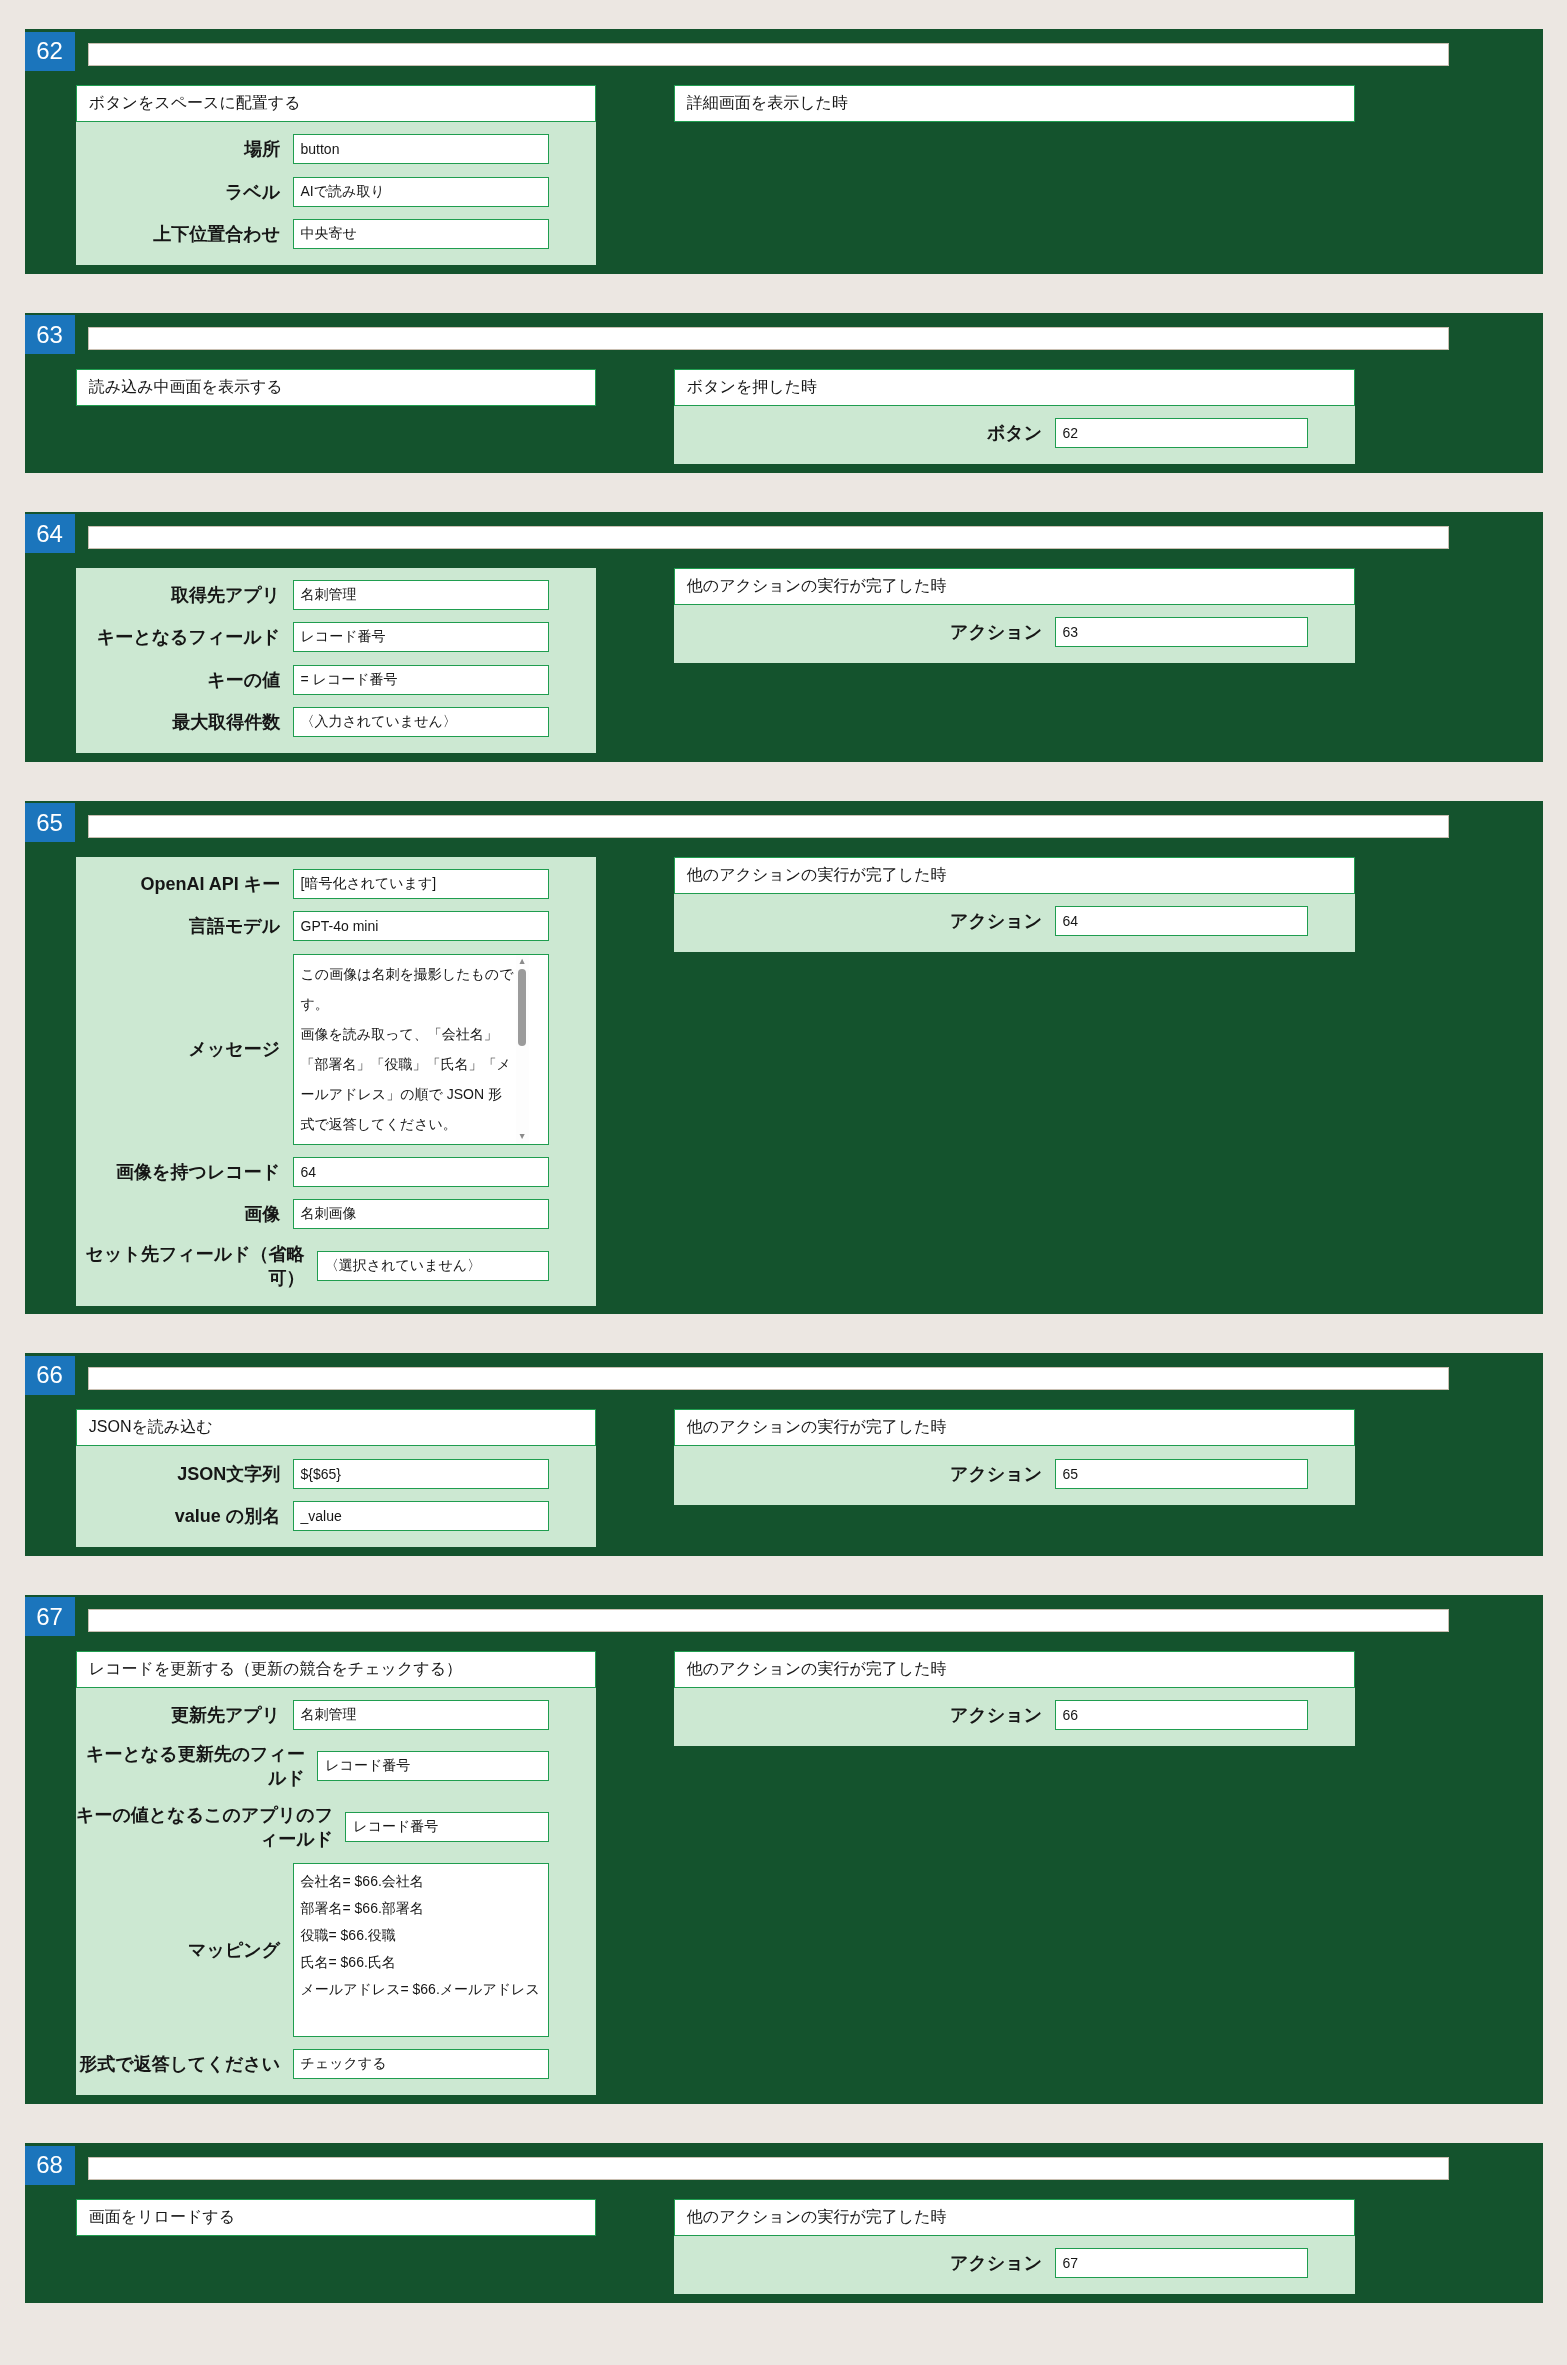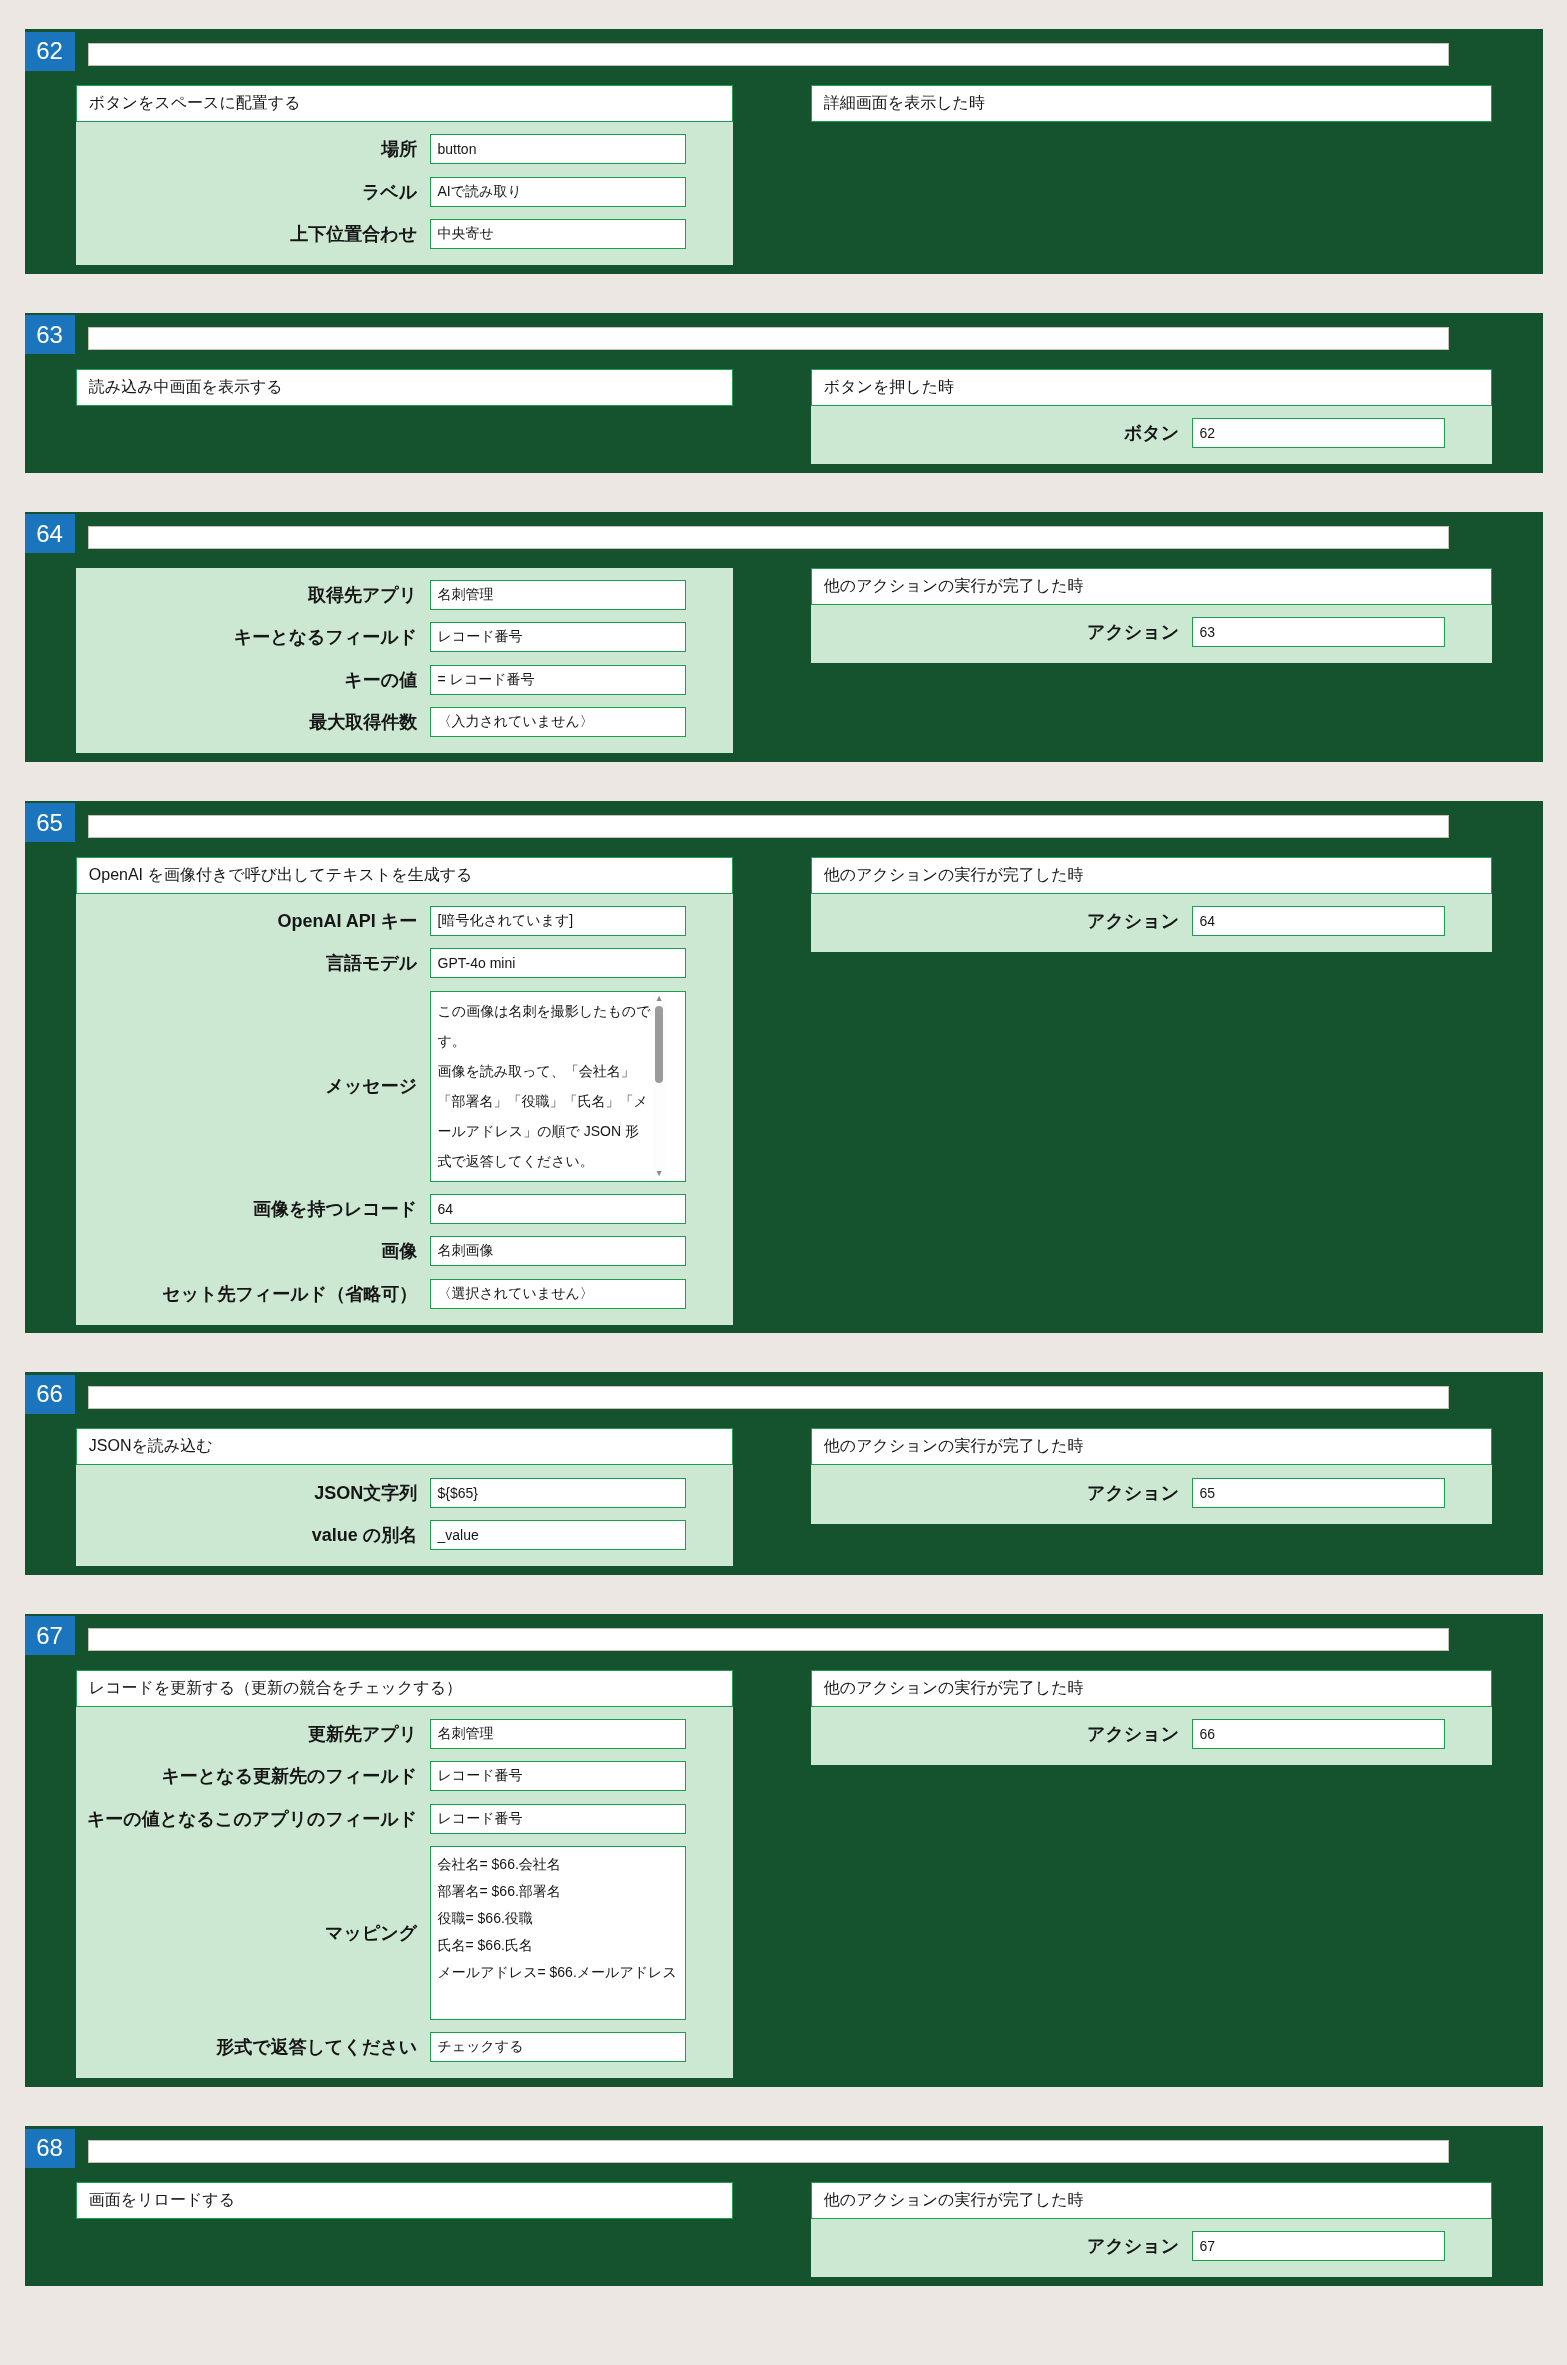--- a/index.html
+++ b/index.html
@@ -27,21 +27,21 @@
   }
   .memo {
     margin-left:63px;
     width:1361px; height:23px;
     background:#ffffff;
     border:0.9px solid #c9bfb2;
     font-size:12.3px; line-height:21px; padding:0 5.3px;
     overflow:hidden; white-space:nowrap;
   }
   .cols { display:flex; align-items:flex-start; margin-top:19px; }
-  .col-left  { margin-left:51px; width:657px; }
+  .col-left  { margin-left:51px; width:520px; }
   .col-right { margin-left:78px; width:681px; }
   .titlebox {
     height:37px;
     border:1.8px solid #1f9d4f;
     background:#ffffff;
     display:flex; align-items:center;
     padding-left:12.3px;
     font-size:16px;
   }
   .panel { background:#cce8d2; padding:12.3px 47px 16px 0; }
@@ -168,21 +168,20 @@
         </div>
       </div>
     </div>
   </section>
 
   <section class="card">
     <div class="badge">65</div>
     <div class="memo"></div>
     <div class="cols">
       <div class="col-left">
-        <div class="titlebox">OpenAI を画像付きで呼び出してテキストを生成する</div>
         <div class="panel">
           <div class="row">
             <span class="flabel">OpenAI API キー</span>
             <div class="finput">[暗号化されています]</div>
           </div>
           <div class="row">
             <span class="flabel">言語モデル</span>
             <div class="finput">GPT-4o mini</div>
           </div>
           <div class="row">

